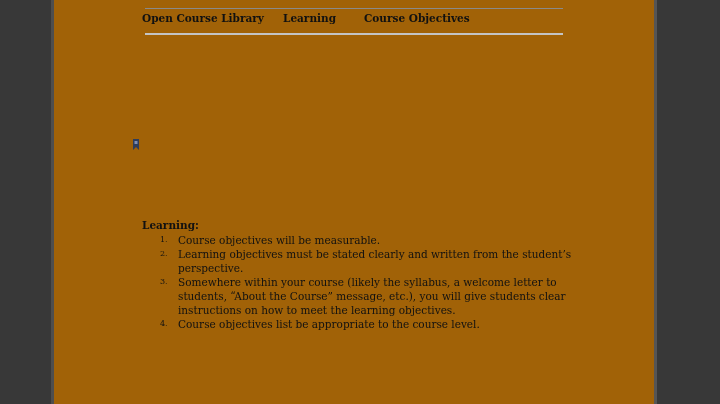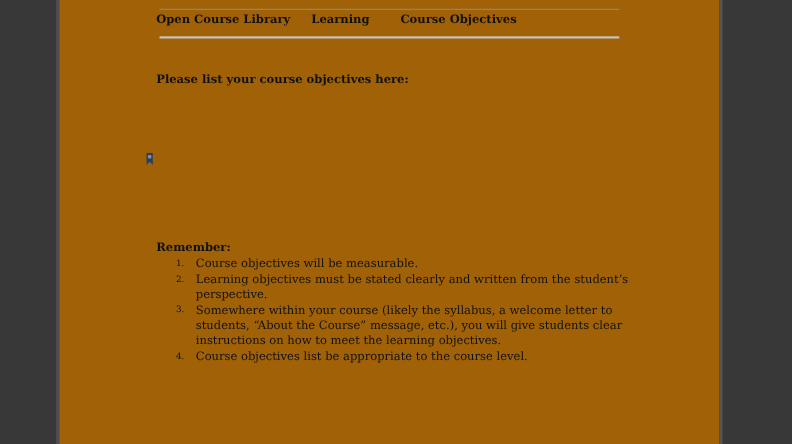--- a/index.html
+++ b/index.html
@@ -123,30 +123,29 @@
   <div class="rule-top"></div>
 
   <div class="header-row">
     <span class="hdr-1">Open Course Library</span>
     <span class="hdr-2">Learning</span>
     <span class="hdr-3">Course Objectives</span>
   </div>
 
   <div class="rule-bottom"></div>
 
-  <div class="prompt">Please list your course objectives here:</div>
 
   <div class="bookmark">
     <svg width="6" height="11" viewBox="0 0 6 11">
       <path d="M0 0 H6 V11 L3 8 L0 11 Z" fill="#2f3d5c"></path>
       <rect x="1.5" y="2" width="3" height="3" fill="#7f8fb5"></rect>
     </svg>
   </div>
 
-  <div class="remember">Remember:</div>
+  <div class="remember">Learning:</div>
 
   <ol class="list">
     <li>
       <span class="num">1.</span>
       <span class="txt">Course objectives will be measurable.</span>
     </li>
     <li>
       <span class="num">2.</span>
       <span class="txt">Learning objectives must be stated clearly and written from the student’s perspective.</span>
     </li>

